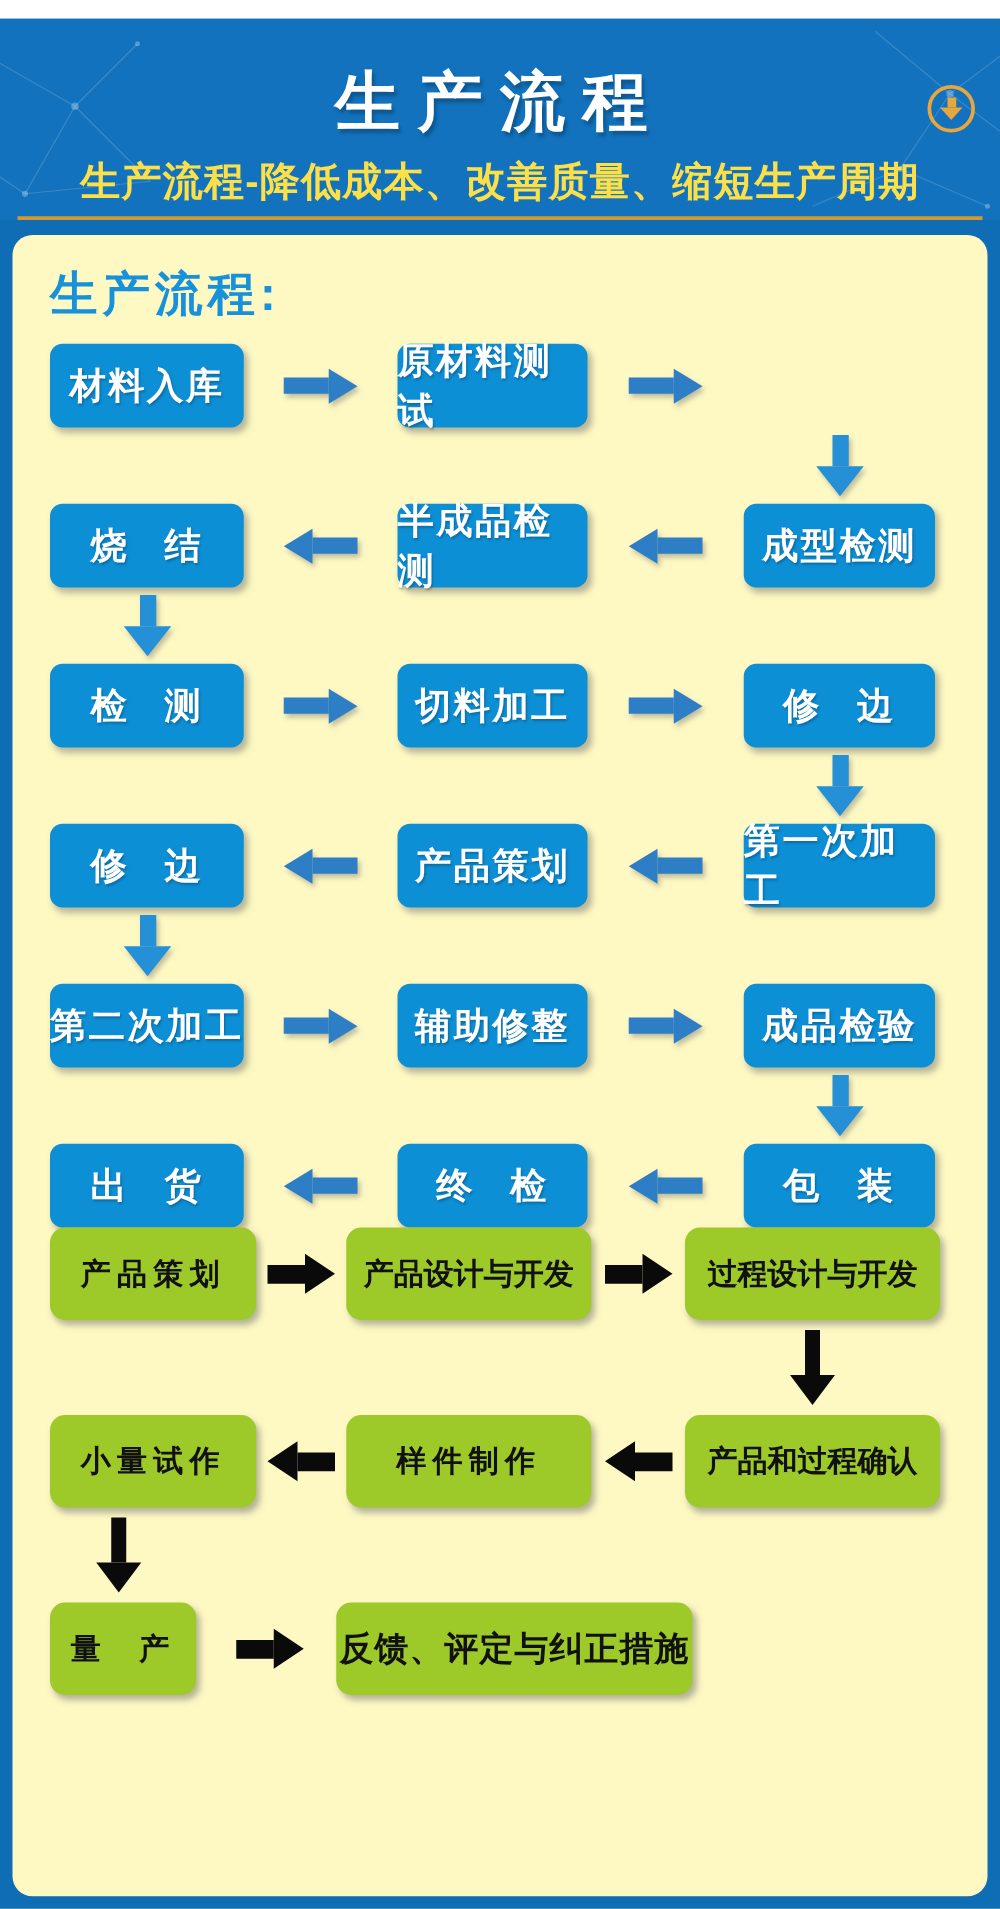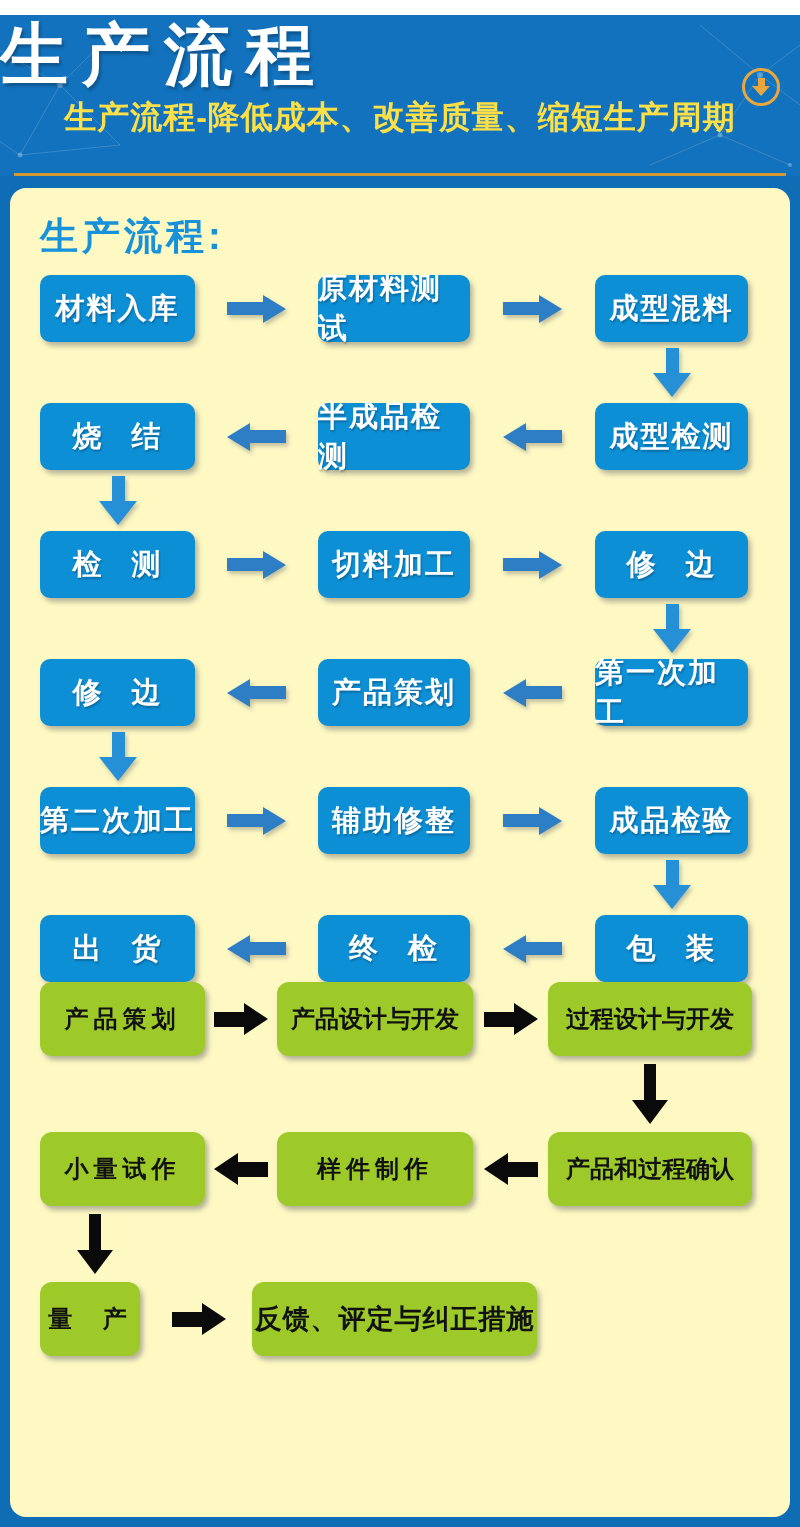--- a/index.html
+++ b/index.html
@@ -6,22 +6,22 @@
   body{
     width:800px;height:1527px;position:relative;overflow:hidden;
     background:#0f6db6;
     font-family:"Liberation Sans","DejaVu Sans",sans-serif;
   }
   .top-strip{height:15px;background:#ffffff;}
   
   .header{position:relative;height:161px;background:#1272bd;}
   .net-svg{position:absolute;inset:0;width:100%;height:100%;pointer-events:none;}
   .main-title{
-    position:relative;text-align:left;margin:0;padding-top:10px;
-    font-size:68px;line-height:58px;font-weight:bold;color:#ffffff;
+    position:relative;text-align:center;margin:0;padding-top:38px;
+    font-size:52px;line-height:58px;font-weight:bold;color:#ffffff;
     letter-spacing:14px;text-shadow:2px 3px 3px rgba(0,0,0,0.25);
   }
   .sub-title{
     position:relative;text-align:center;margin:0;padding-top:20px;
     font-size:32px;line-height:28px;font-weight:bold;color:#fde047;letter-spacing:1px;
   }
   .gold-line{position:absolute;left:14px;right:14px;bottom:0;height:3px;background:#d5982f;}
   .dl-icon{
     position:absolute;right:20px;top:53px;width:32px;height:32px;border-radius:50%;
     border:3px solid #e9a63c;display:flex;align-items:center;justify-content:center;
@@ -79,21 +79,21 @@
   .k-shaft{width:30px;height:15px;background:#0a0a0a;}
   .k-head-r{width:0;height:0;border-top:16px solid transparent;border-bottom:16px solid transparent;border-left:24px solid #0a0a0a;}
   .k-head-l{width:0;height:0;border-top:16px solid transparent;border-bottom:16px solid transparent;border-right:24px solid #0a0a0a;}
   .kv-arrow{display:flex;flex-direction:column;align-items:center;width:36px;}
   .kv-shaft{width:12px;height:36px;background:#0a0a0a;}
   .kv-head{width:0;height:0;border-left:18px solid transparent;border-right:18px solid transparent;border-top:24px solid #0a0a0a;}
   .gml-col1{margin-left:37px;}
   .gml-col3{margin-left:592px;}
   
   .g-row3{display:flex;align-items:center;height:74px;}
-  .g-row3 .gbox.small{width:100px;flex:none;}
+  .g-row3 .gbox.small{width:117px;flex:none;}
   .g-row3 .k-arrow{margin:0 26px 0 32px;}
   .g-row3 .gbox.final{width:285px;flex:none;font-size:27px;letter-spacing:1px;}
 </style>
 </head>
 <body>
 
 <div class="top-strip"></div>
 
 <div class="header">
   <svg class="net-svg" viewBox="0 0 800 161">
@@ -137,23 +137,20 @@
       </div>
     <div class="cell">
         <div class="bbox">原材料测试</div>
       </div>
     <div class="cell">
         <div class="h-arrow">
           <div class="h-shaft"></div>
           <div class="h-head-r"></div>
         </div>
       </div>
-    <div class="cell">
-        <div class="bbox">成型混料</div>
-      </div>
   </div>
   <div class="arrow-row">
     <div class="v-arrow ml-col3">
         <div class="v-shaft"></div>
         <div class="v-head"></div>
       </div>
   </div>
 
   <div class="grid-blue box-row">
     <div class="cell">

